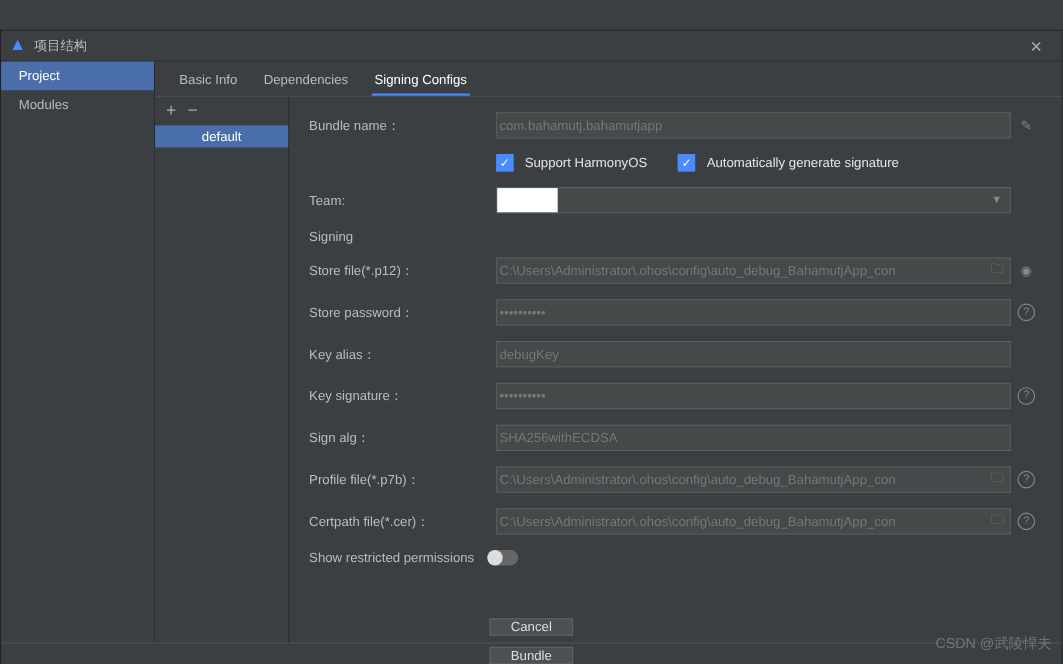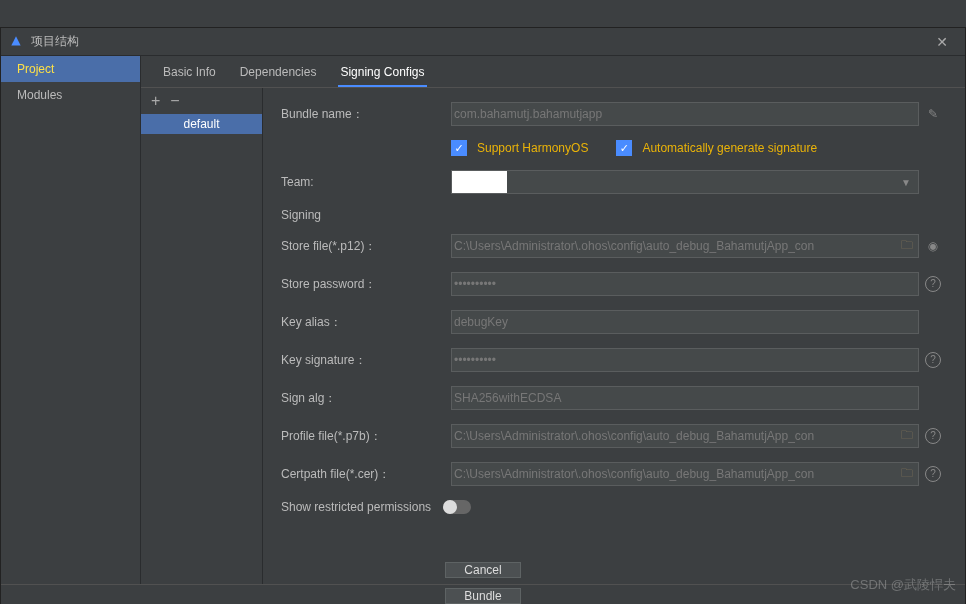--- a/index.html
+++ b/index.html
@@ -5,42 +5,42 @@
 * { box-sizing: border-box; margin: 0; padding: 0; }
 body { font-family: "Segoe UI", "Microsoft YaHei", sans-serif; font-size: 12px; color: #bbb; background: #3c3f41; width: 966px; height: 604px; overflow: hidden; }
 .window { display: flex; flex-direction: column; height: 100%; border: 1px solid #222; margin-top: 27px; }
 .titlebar { height: 28px; background: #3c3f41; display: flex; align-items: center; padding: 0 8px; border-bottom: 1px solid #2a2c2e; }
 .titlebar .logo { width: 14px; height: 14px; margin-right: 8px; }
 .titlebar .title { flex: 1; color: #bbb; }
 .titlebar .close { width: 30px; text-align: center; color: #aaa; cursor: pointer; font-size: 14px; }
 .body { flex: 1; display: flex; min-height: 0; }
 .sidebar { width: 140px; background: #3c3f41; border-right: 1px solid #2a2c2e; }
 .side-item { padding: 6px 16px; color: #bbb; cursor: pointer; }
-.side-item.active { background: #4a6ea9; color: #fde047; }
+.side-item.active { background: #4a6ea9; color: #ffffff; }
 .main { flex: 1; display: flex; flex-direction: column; background: #3c3f41; min-width: 0; }
 .tabs { display: flex; gap: 20px; padding: 0 20px; border-bottom: 1px solid #515151; height: 32px; align-items: flex-end; }
 .tab { padding: 6px 2px; color: #bbb; cursor: pointer; border-bottom: 2px solid transparent; }
 .tab.active { color: #fff; border-bottom: 2px solid #4a8cff; }
 .content { flex: 1; display: flex; min-height: 0; }
 .config-list { width: 122px; border-right: 1px solid #2a2c2e; }
 .config-tools { display: flex; gap: 10px; padding: 4px 10px; color: #aaa; font-size: 16px; }
 .addrm { cursor: pointer; }
 .config-item { padding: 3px 0; text-align: center; color: #fff; background: #4a6ea9; cursor: pointer; }
 .form { flex: 1; padding: 14px 18px 10px 18px; overflow-y: auto; }
 .row { display: flex; align-items: center; margin-bottom: 14px; }
 .row .lbl { width: 170px; color: #bbb; }
 .row .ctrl { flex: 1; display: flex; align-items: center; gap: 10px; }
 .row .tail { width: 28px; display: flex; justify-content: center; color: #888; }
 .finp { width: 100%; height: 24px; background: #45494a; border: 1px solid #5a5d5e; color: #777; padding: 0 2px; font-size: 12px; }
 .finp.sel { color: #777; position: relative; }
 .select-wrap { position: relative; width: 100%; }
 .select-wrap .arrow { position: absolute; right: 8px; top: 50%; transform: translateY(-50%); color: #888; font-size: 10px; }
 .team-white { position: absolute; left: 1px; top: 1px; bottom: 1px; width: 55px; background: #fff; }
 .cb { width: 16px; height: 16px; background: #4a8cff; display: inline-flex; align-items: center; justify-content: center; color: #fff; font-size: 11px; cursor: pointer; }
-.cb-lbl { color: #eab308; }
+.cb-lbl { color: #e5e5e5; }
 .section-hdr { color: #bbb; margin: 6px 0 12px 0; }
 .fileinp { position: relative; width: 100%; }
 .fileinp .folder { position: absolute; right: 6px; top: 50%; transform: translateY(-50%); color: #8a7a5a; cursor: pointer; }
 .help { width: 16px; height: 16px; border: 1px solid #888; border-radius: 50%; text-align: center; line-height: 14px; color: #888; font-size: 10px; cursor: pointer; }
 .fingerprint { color: #888; cursor: pointer; }
 .pen { color: #888; cursor: pointer; }
 .toggle { width: 28px; height: 14px; background: #666; border-radius: 7px; position: relative; cursor: pointer; }
 .toggle .knob { width: 14px; height: 14px; background: #ddd; border-radius: 50%; position: absolute; left: 0; top: 0; }
 .footer { height: 46px; border-top: 1px solid #515151; display: flex; justify-content: flex-end; align-items: center; gap: 10px; padding: 0 0; flex-direction: column; }
 .btn { min-width: 76px; height: 26px; background: #4c5052; border: 1px solid #5e6364; color: #ddd; cursor: pointer; font-size: 12px; }

